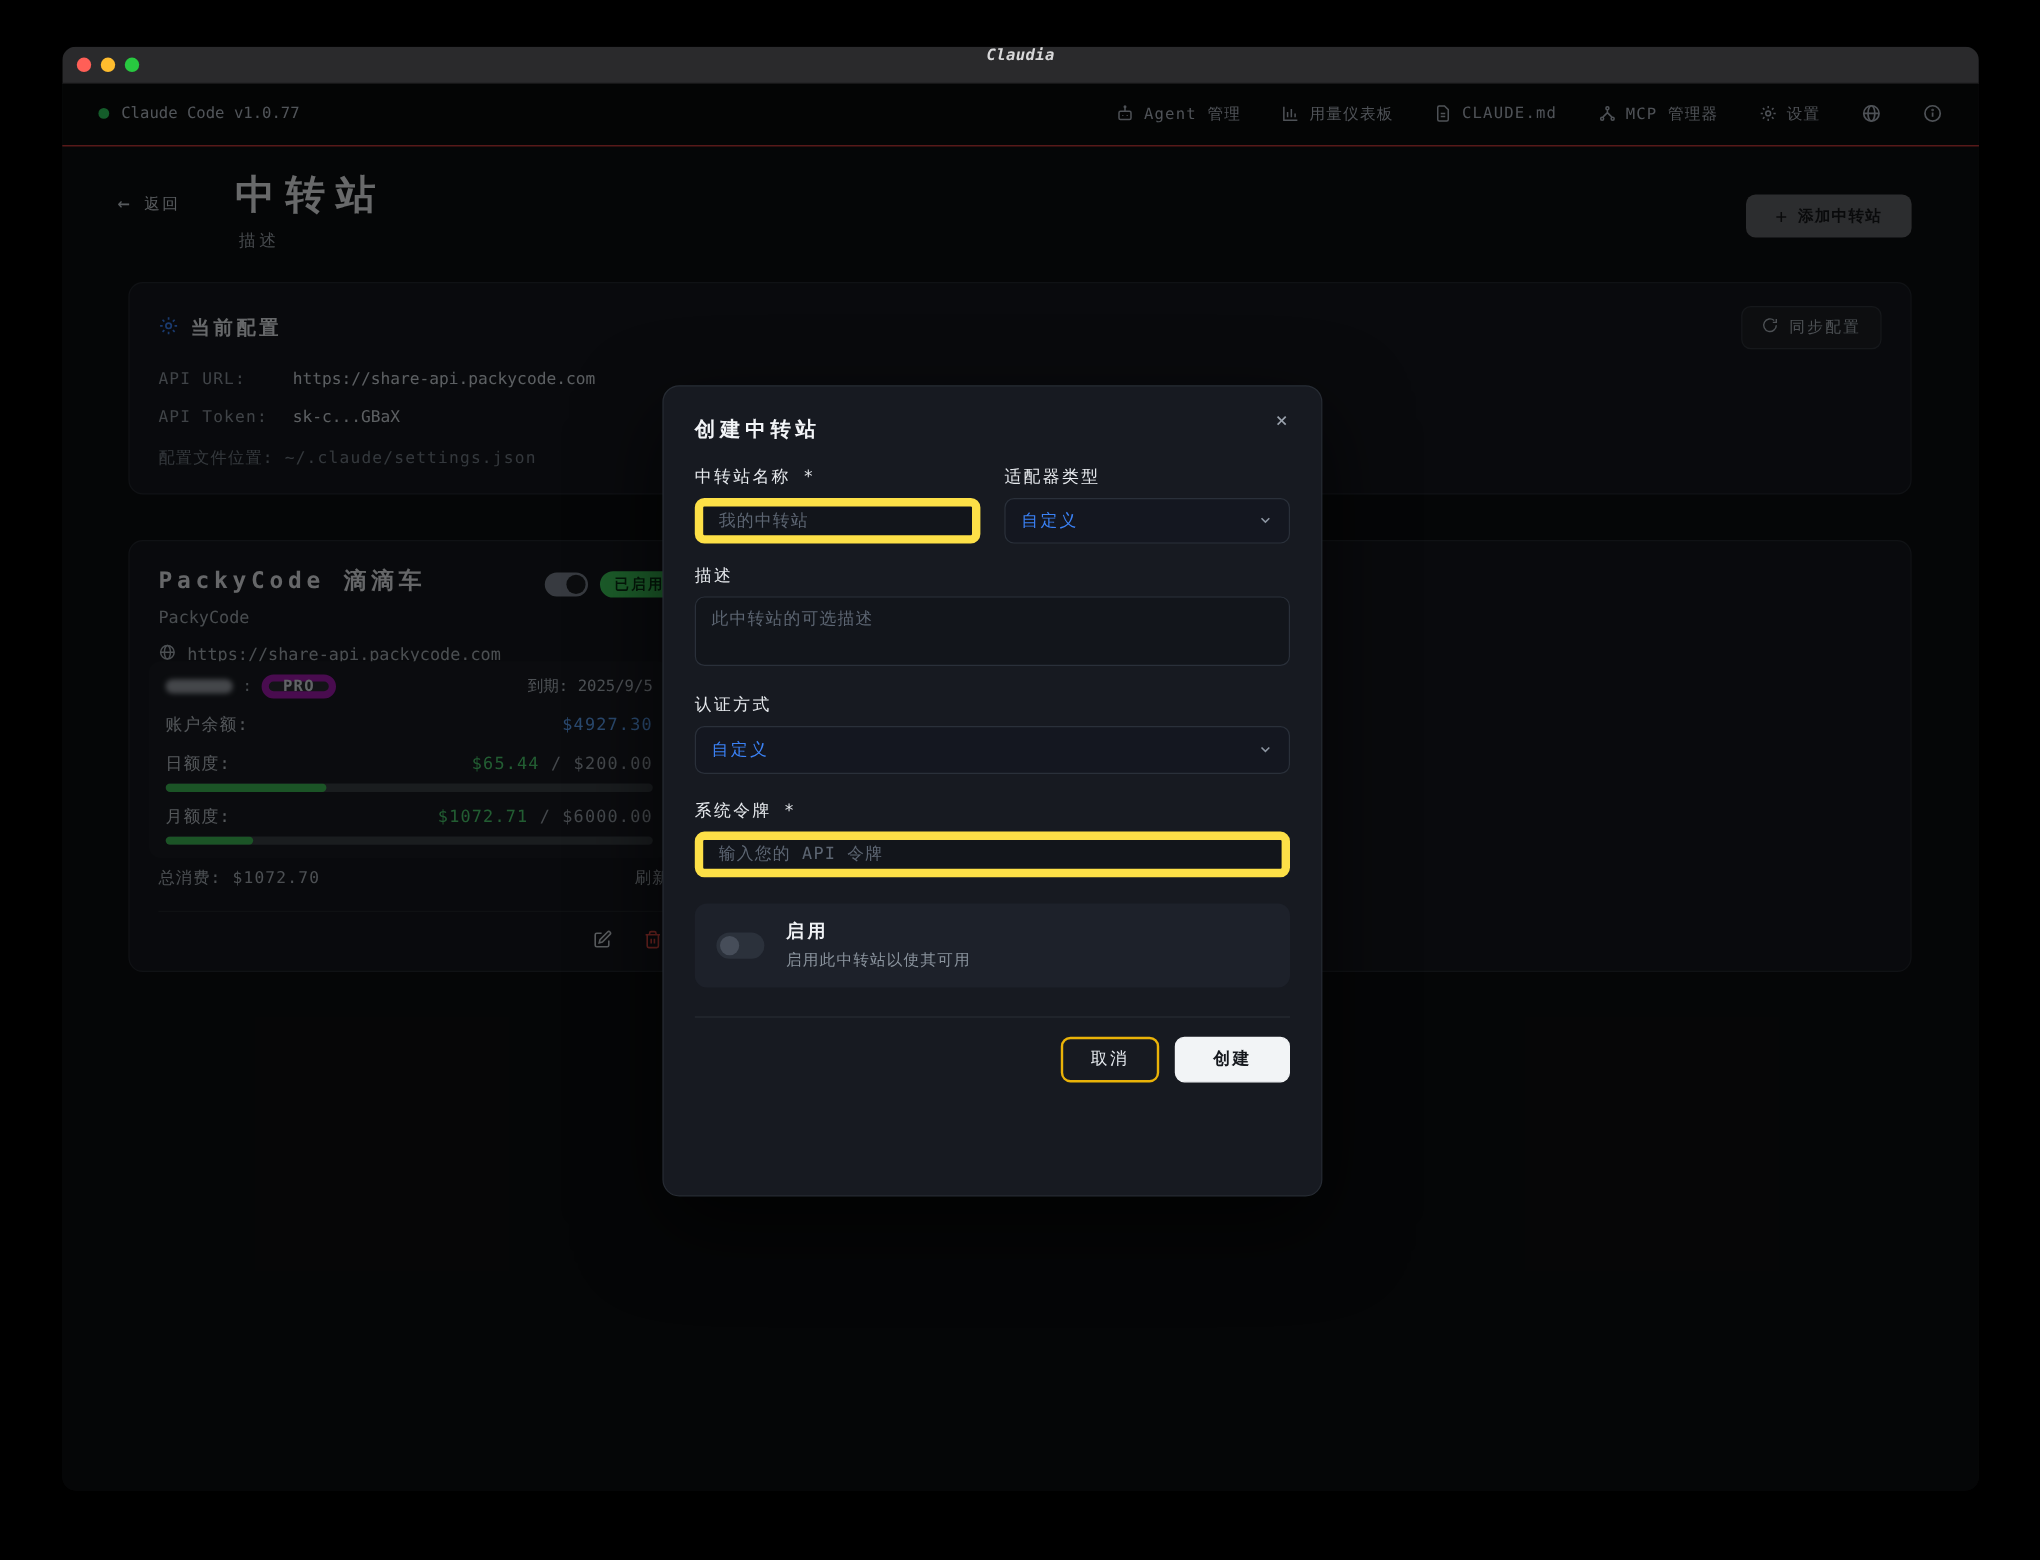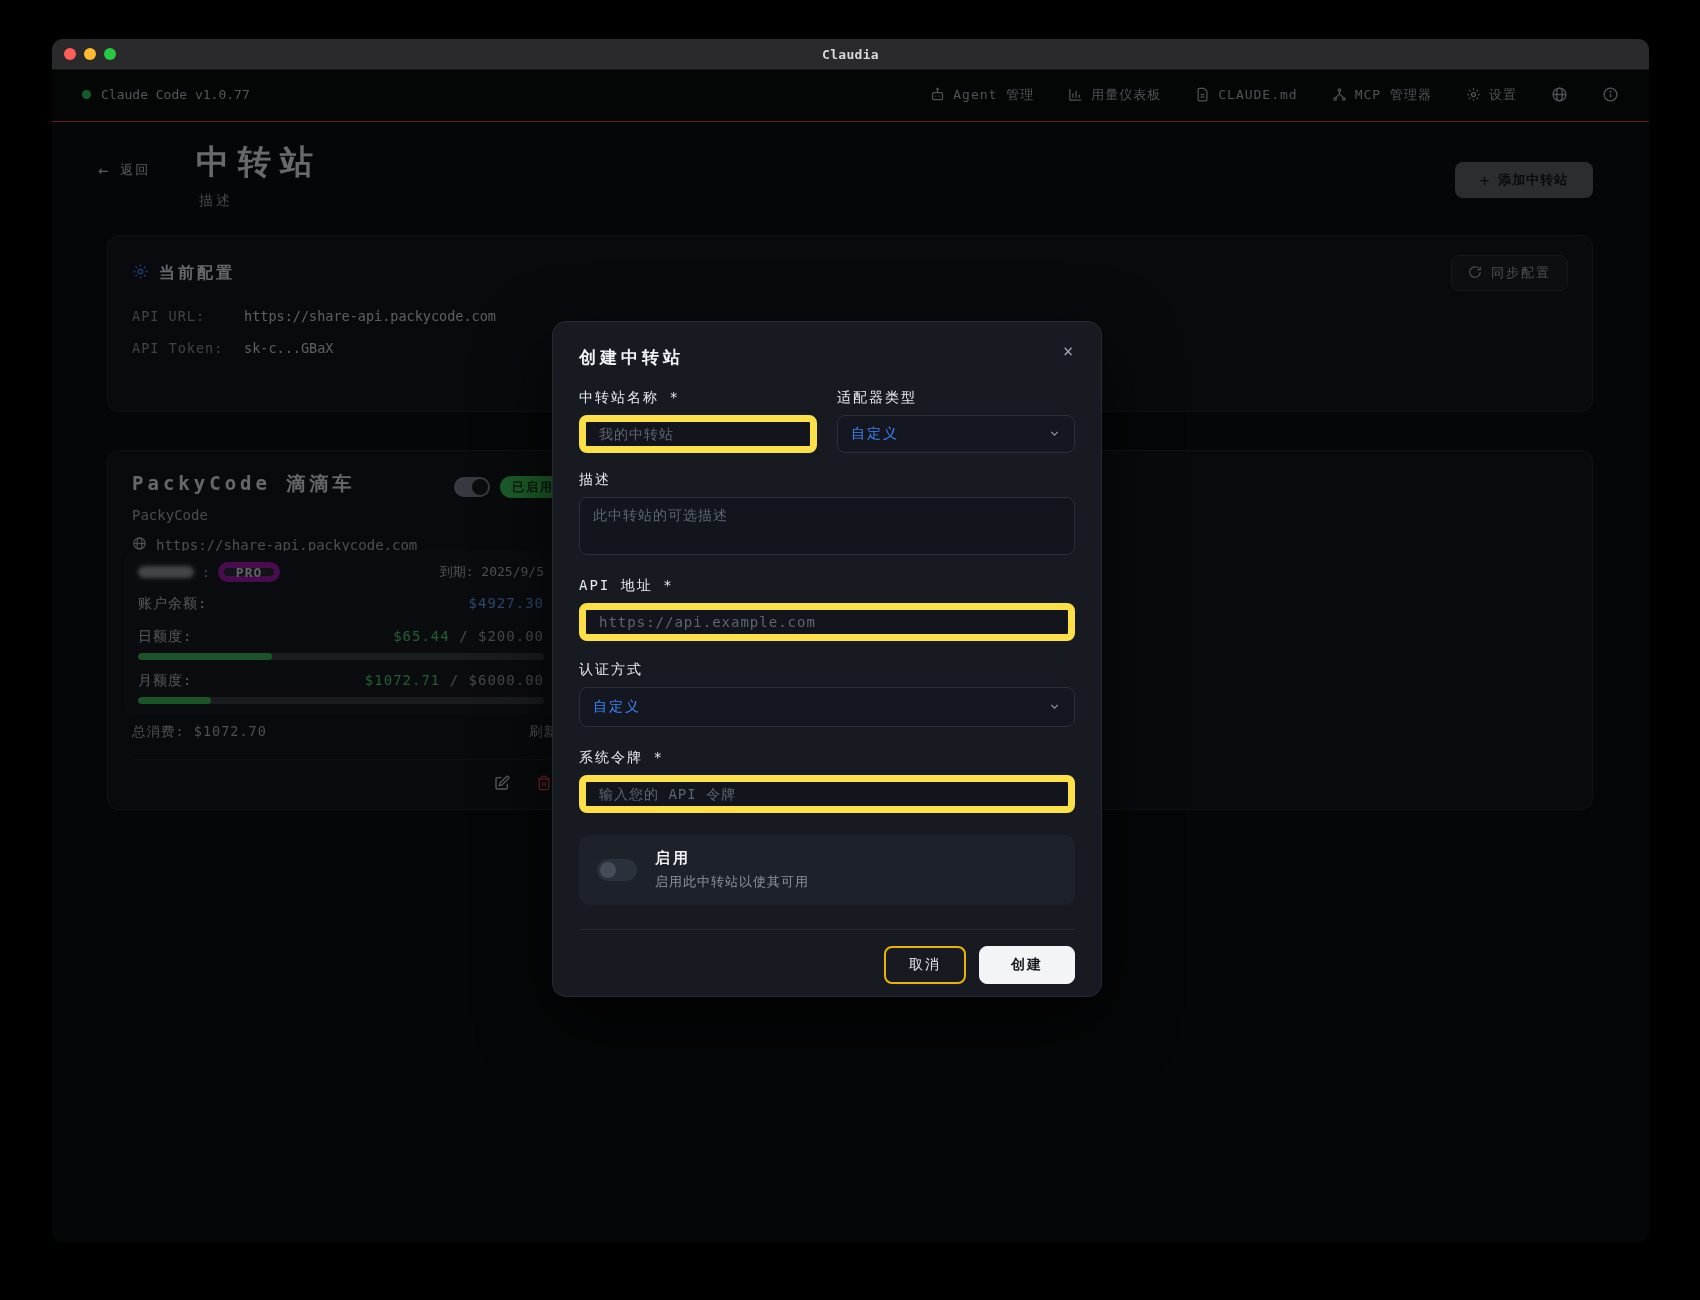--- a/index.html
+++ b/index.html
@@ -5,21 +5,21 @@
   * { margin:0; padding:0; box-sizing:border-box; }
   html,body { width:1700px; height:1300px; background:#000; overflow:hidden;
     font-family:"DejaVu Sans Mono","DejaVu Sans","Liberation Sans",sans-serif; }
 
   .window { position:absolute; left:52px; top:39px; width:1597px; height:1203px;
     background:#0d0e10; border-radius:11px; overflow:hidden;
     box-shadow:0 20px 60px rgba(0,0,0,.8); }
 
   
   .titlebar { position:absolute; left:0; top:0; right:0; height:31px; background:#2a2a2c;
-    border-bottom:1px solid #161617; display:flex; align-items:center; justify-content:center; z-index:30; }
+    border-bottom:1px solid #161617; display:flex; align-items:flex-start; justify-content:center; z-index:30;font-style:italic; }
   .lights { position:absolute; left:12px; top:0; height:100%; display:flex; align-items:center; gap:8px; }
   .light { width:12px; height:12px; border-radius:50%; }
   .titlebar-title { font-size:13px; font-weight:bold; color:#d9d9da; letter-spacing:.3px; }
 
   
   .appheader { position:absolute; left:0; top:29px; right:0; height:54px; background:#0b0c0d;
     border-bottom:1px solid #ef4444; display:flex; align-items:center; justify-content:space-between; padding:0 30px; }
   .brand { display:flex; align-items:center; gap:10px; font-size:13px; color:#b3bcc6; }
   .brand-dot { width:9px; height:9px; border-radius:50%; }
   .nav { display:flex; align-items:center; gap:34px; }
@@ -249,20 +249,21 @@
       </div>
     </div>
     <div class="cc-row">
       <span class="cc-label">API URL:</span>
       <span class="cc-value">https://share-api.packycode.com</span>
     </div>
     <div class="cc-row">
       <span class="cc-label">API Token:</span>
       <span class="cc-value">sk-c...GBaX</span>
     </div>
+    <div class="cc-path">配置文件位置: ~/.claude/settings.json</div>
   </div>
 
   <div class="card relaycard">
     <div class="relay-title">PackyCode 滴滴车</div>
     <div class="toggle-sm">
         <div class="knob"></div>
       </div>
     <div class="badge-enabled">已启用</div>
     <div class="relay-sub">PackyCode</div>
     <div class="relay-url">
@@ -339,24 +340,20 @@
               </svg></span>
         </div>
       </div>
     </div>
 
     <div class="field mt18">
       <div class="flabel">描述</div>
       <textarea class="tarea" placeholder="此中转站的可选描述" style=""></textarea>
     </div>
 
-    <div class="field mt18">
-      <div class="flabel">API 地址 *</div>
-      <input class="tinput" type="text" placeholder="https://api.example.com" style="">
-    </div>
 
     <div class="field mt20">
       <div class="flabel">认证方式</div>
       <div class="selectbox">
         <span class="select-value">自定义</span>
         <span class="chev"><svg width="13" height="13" viewBox="0 0 24 24" fill="none" stroke="currentColor" stroke-width="2.4">
               <polyline points="6 9 12 15 18 9"></polyline>
             </svg></span>
       </div>
     </div>

